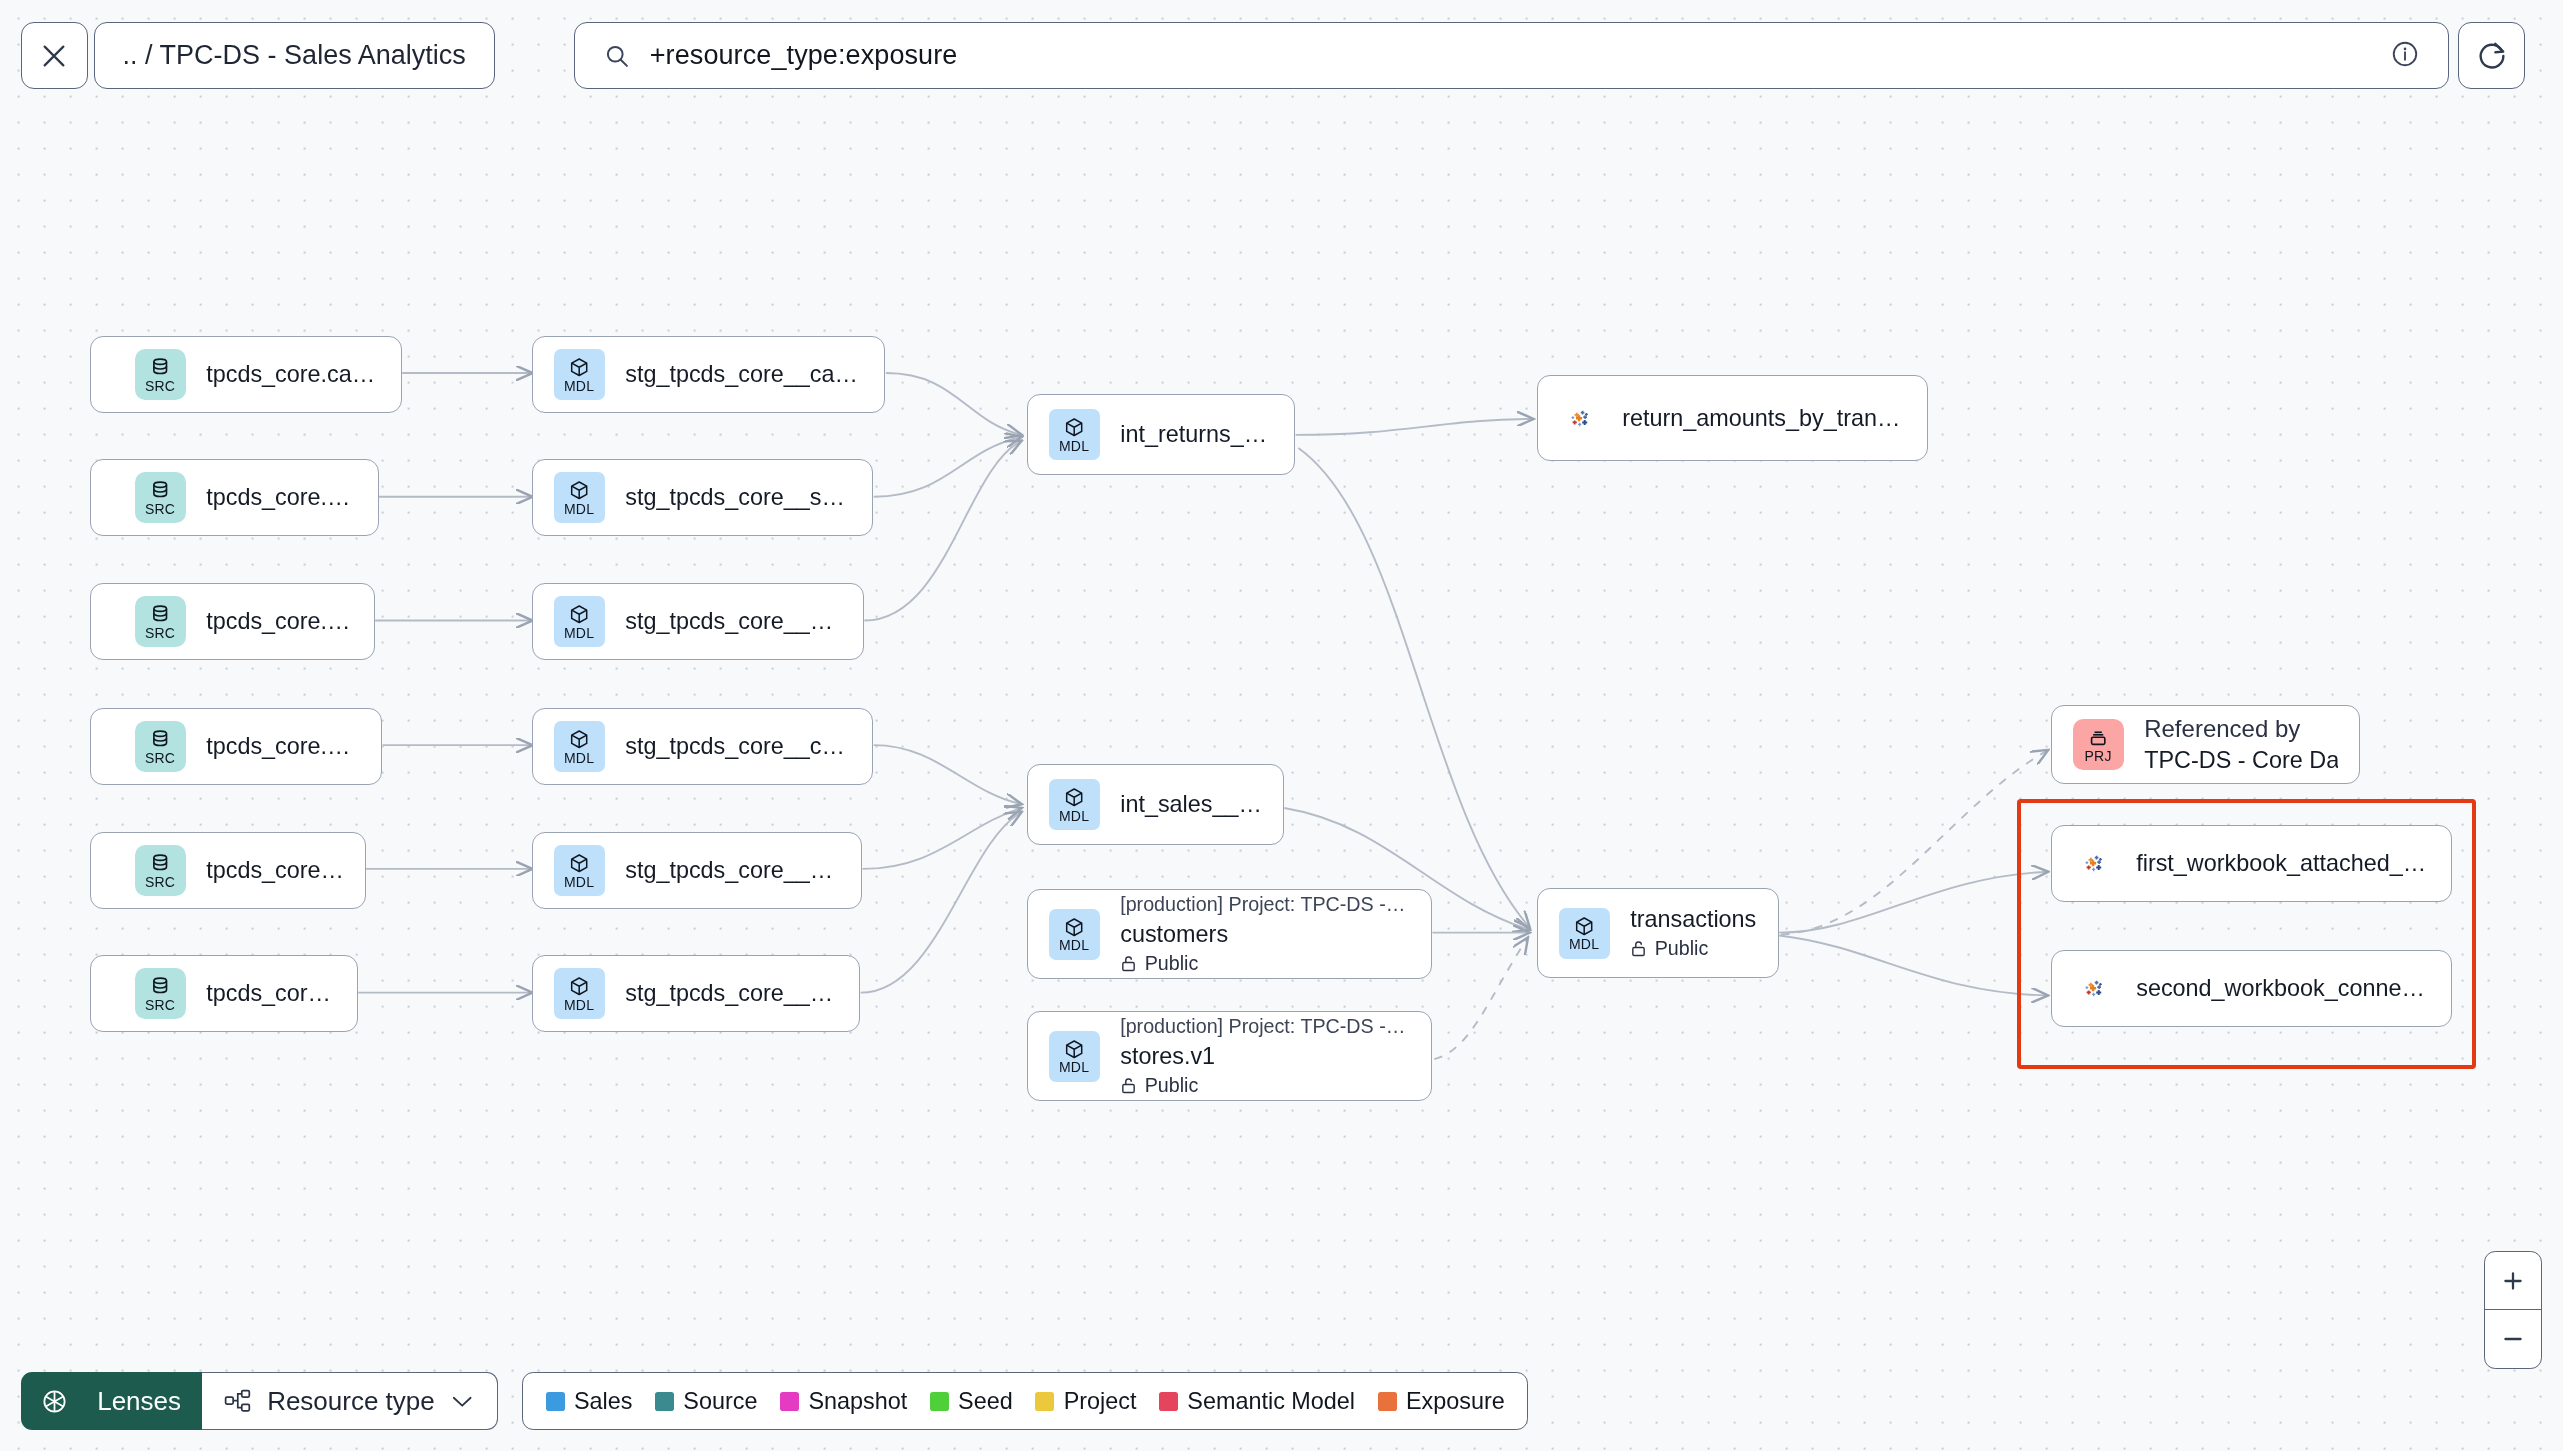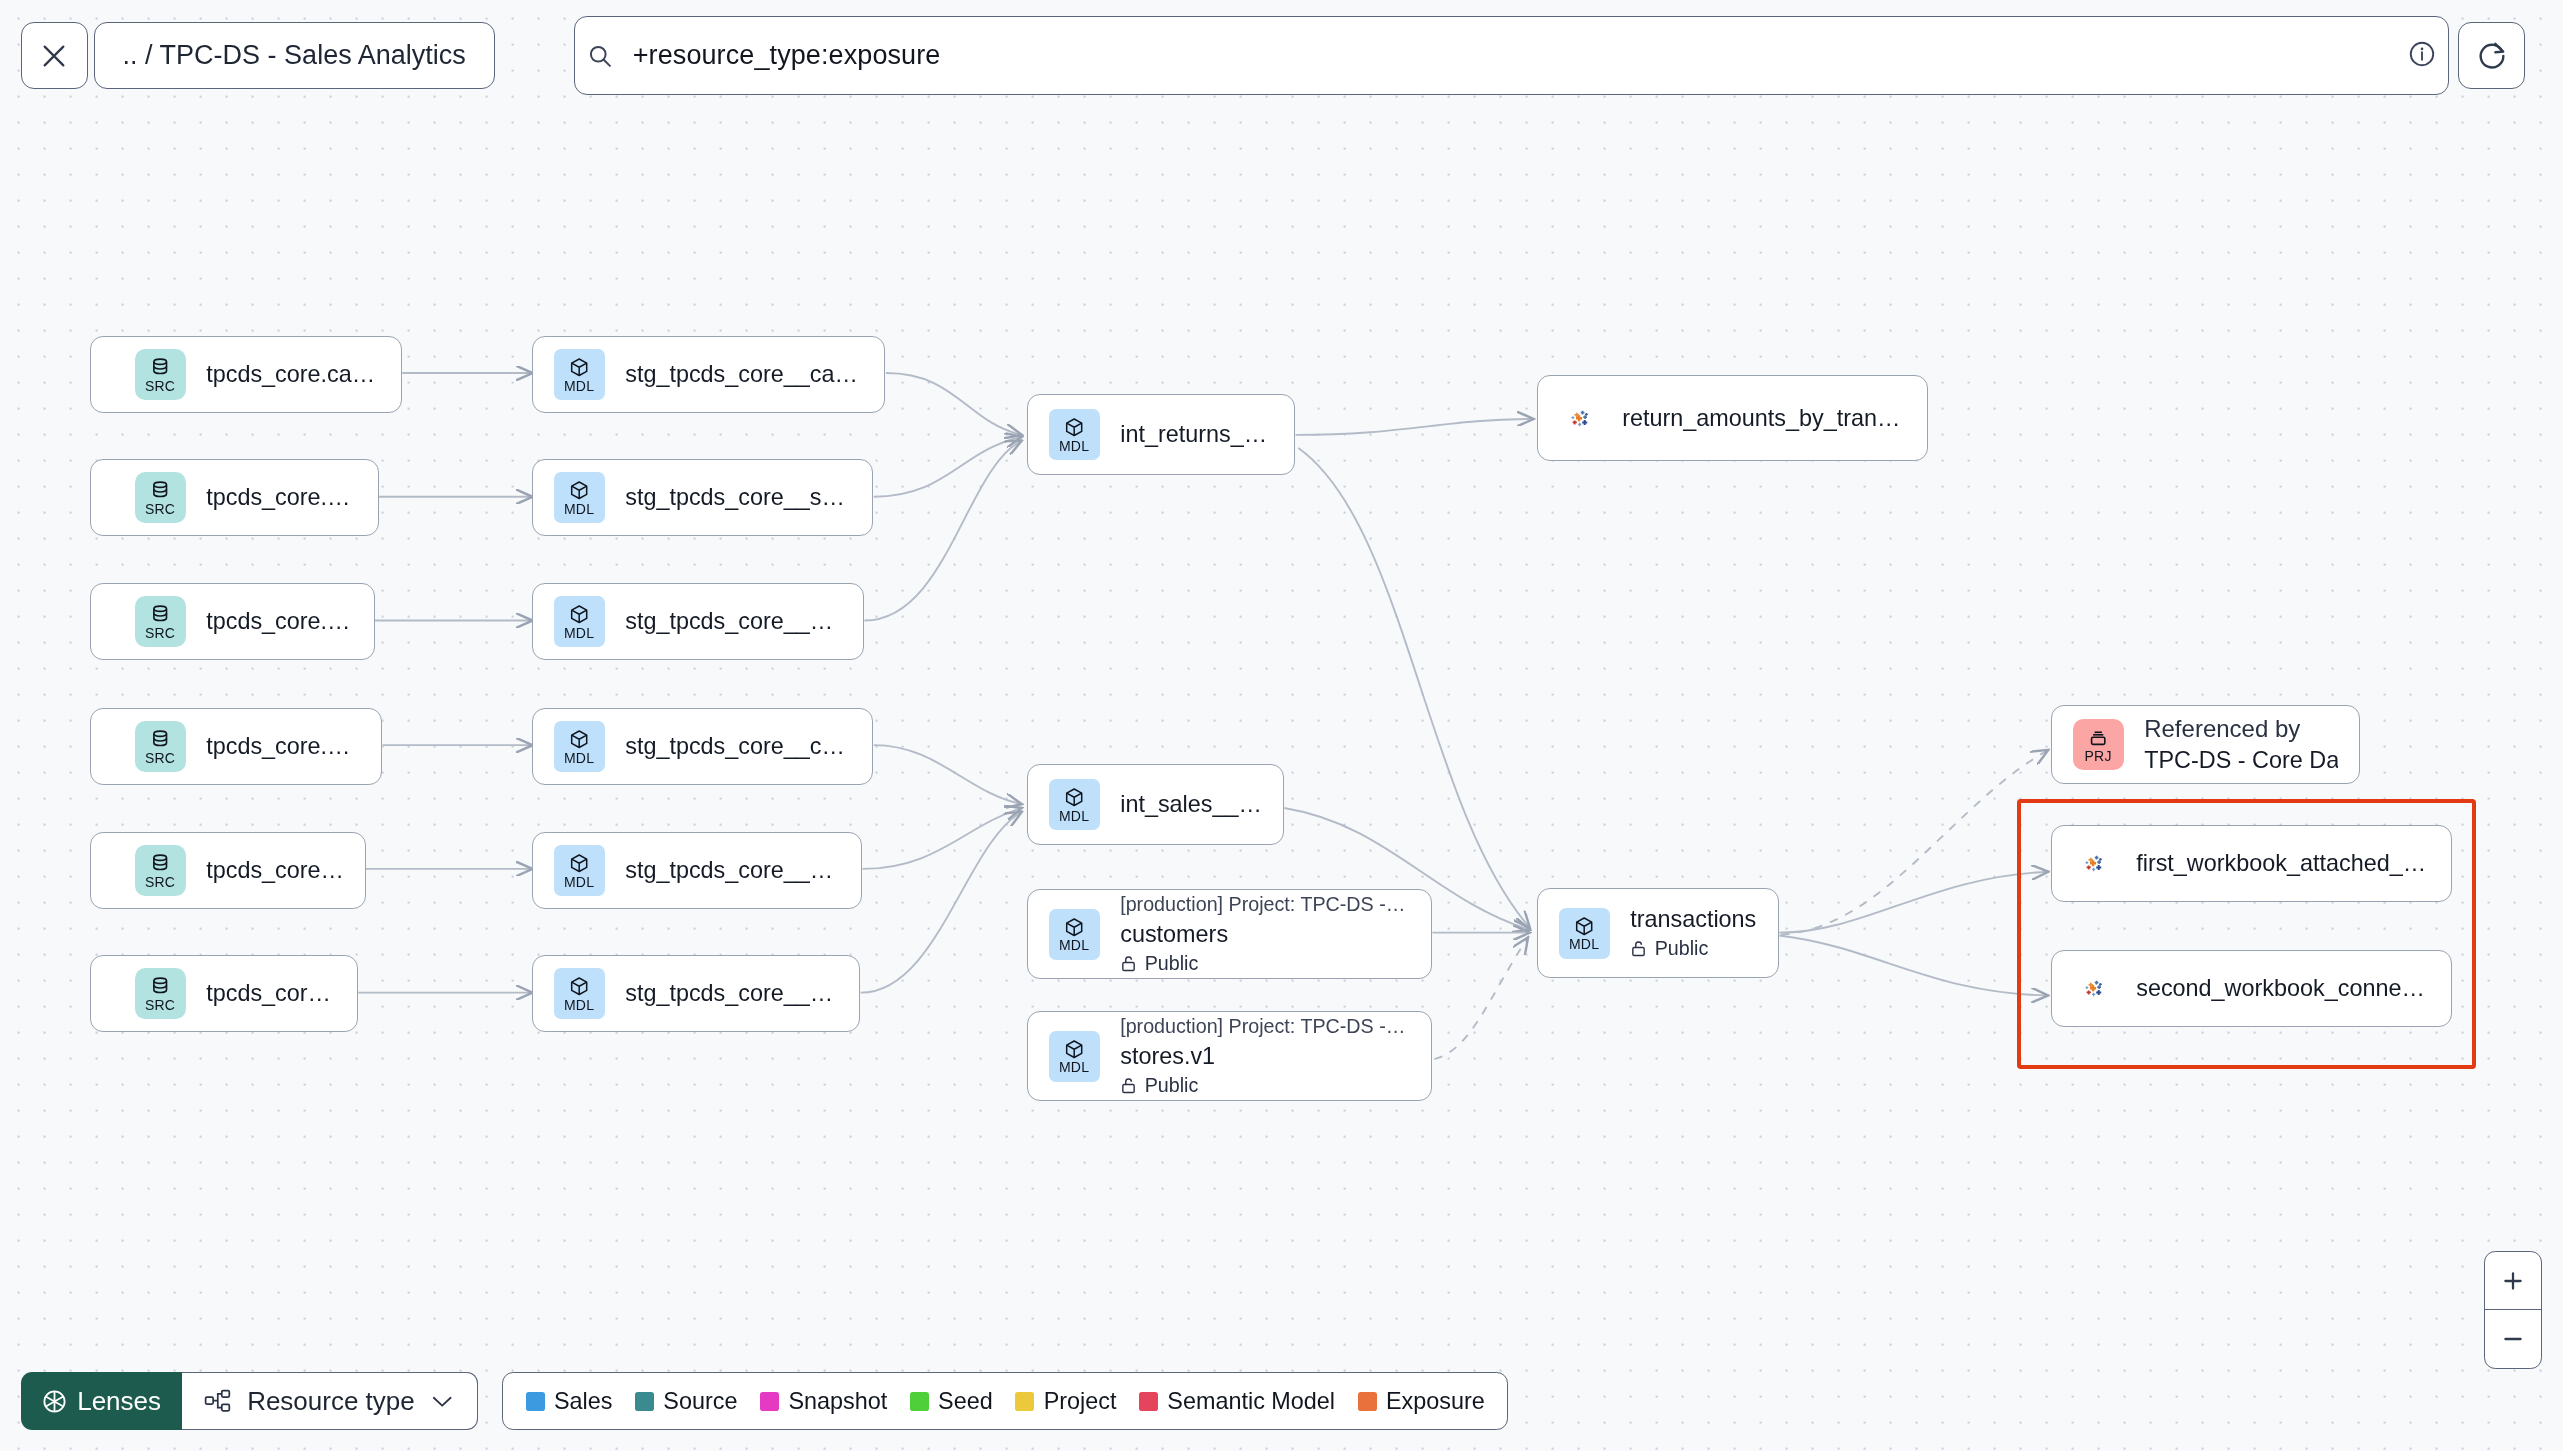--- a/index.html
+++ b/index.html
@@ -35,26 +35,26 @@
     color: #2f3a4d;
   }
   .close-btn { width: 67px; flex: 0 0 67px; cursor: pointer; }
   .close-btn svg { width: 32px; height: 32px; }
   .breadcrumb {
     padding: 0 28px; cursor: pointer;
     font-size: 27px; color: #1e2533; white-space: nowrap;
   }
   .searchbar {
     flex: 1 1 auto;
-    height: 79px;
+    height: 67px;
     background: #fff;
     border: 1.5px solid #5a647a;
     border-radius: 13px;
     display: flex; align-items: center;
-    padding: 0 11px;
+    padding: 0 28px;
     gap: 19px;
     margin-left: 73px;
     margin-right: 3.7px;
     max-width: 1875px;
   }
   .searchbar .si { flex: 0 0 auto; display:flex; align-items:center; }
   .searchbar .si svg { width: 28px; height: 28px; color:#3b4459; }
   .search-value {
     flex: 1 1 auto;
     font-size: 27px;
@@ -136,21 +136,21 @@
     display: flex; align-items: center; gap: 24.4px;
     z-index: 40;
   }
   .lens-group {
     display: flex; align-items: stretch;
     height: 58px;
     border-radius: 11.2px;
   }
   .lens-btn {
     background: #1c5b4d; color: #ffffff;
-    display: flex; align-items: center; gap: 9px;
+    display: flex; align-items: center; gap: 29px;
     padding: 0 20.6px;
     border-radius: 11.2px 0 0 11.2px;
     font-size: 26px;
     cursor: pointer;
   }
   .lens-btn svg { width: 27px; height: 27px; }
   .lens-select {
     background: #fff;
     border: 1.5px solid #5a647a;
     border-left: none;

